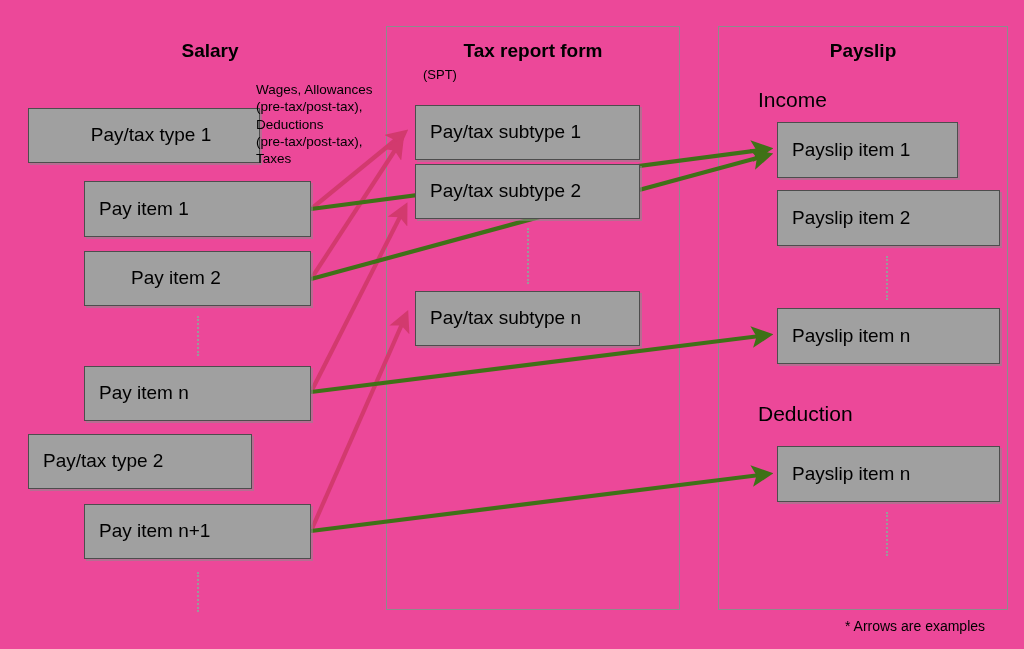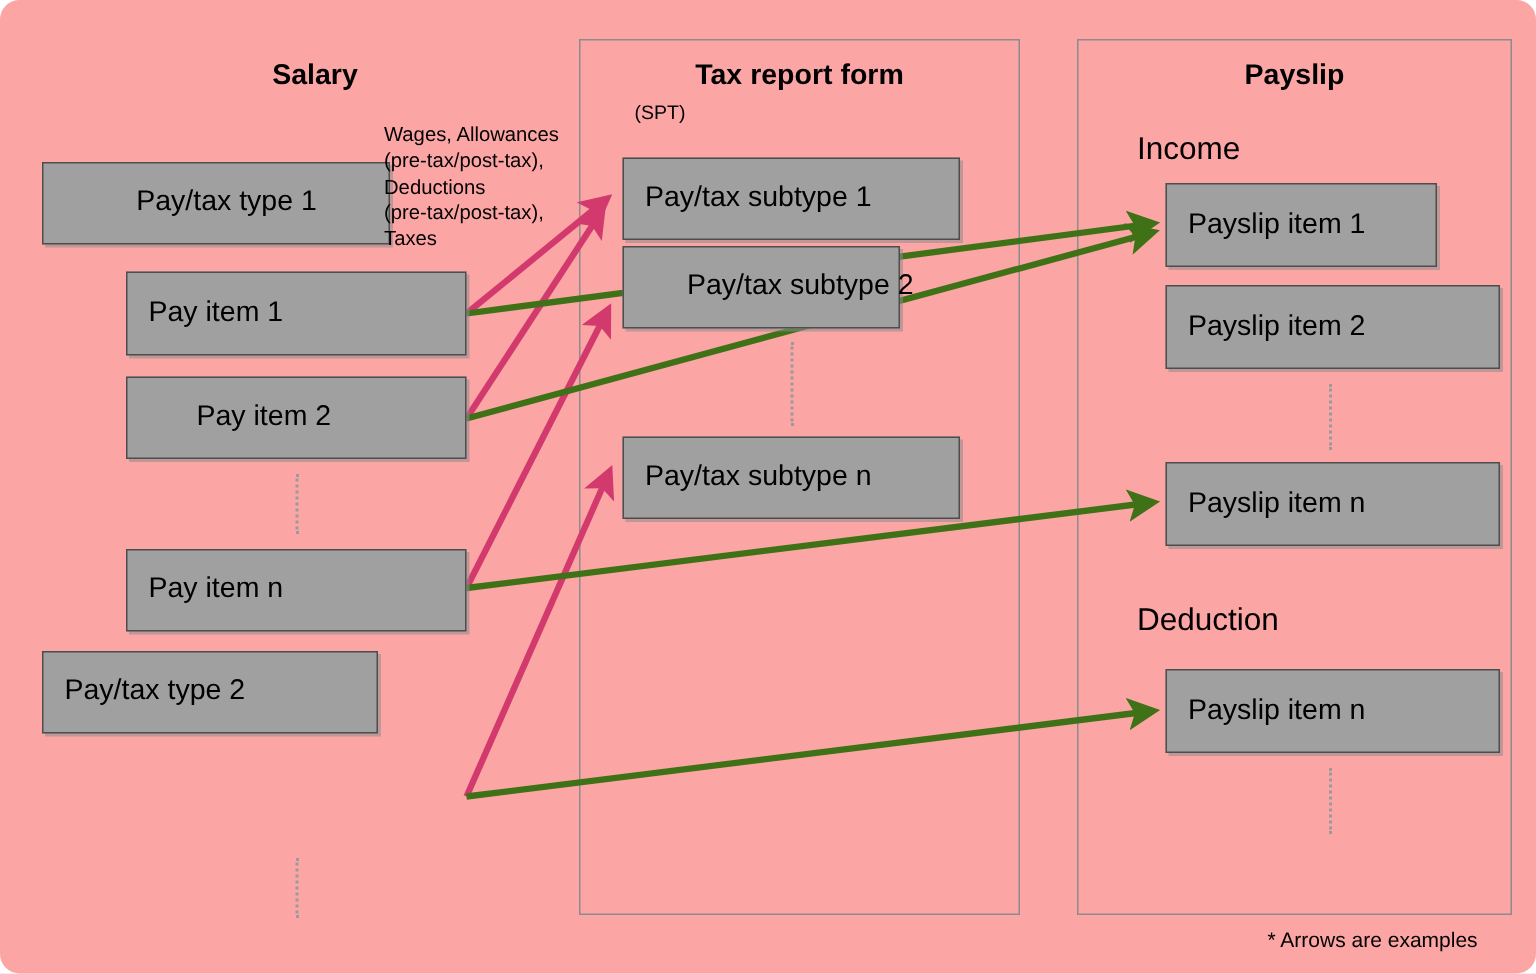--- a/index.html
+++ b/index.html
@@ -10,22 +10,21 @@
   body {
     width: 1024px;
     height: 649px;
     font-family: "Liberation Sans", sans-serif;
     overflow: hidden;
   }
   #diagram-root {
     position: relative;
     width: 1024px;
     height: 649px;
-    background: #fca5a5;
-    border-radius: 13px;
+    background: #ec4899;
   }
   svg.layer {
     position: absolute;
     left: 0;
     top: 0;
     width: 1024px;
     height: 649px;
   }
   .panel {
     position: absolute;
@@ -157,34 +156,37 @@
   <div class="ellipsis-v" style="left:197px; top:316px; height:40px;"></div>
 
   <div class="node-box" style="left:84px; top:366px; width:227px; height:55px;">
     <span class="node-label">Pay item n</span>
   </div>
 
   <div class="node-box" style="left:28px; top:434px; width:224px; height:55px;">
     <span class="node-label">Pay/tax type 2</span>
   </div>
 
+  <div class="node-box" style="left:84px; top:504px; width:227px; height:55px;">
+    <span class="node-label">Pay item n+1</span>
+  </div>
 
   <div class="ellipsis-v" style="left:197px; top:572px; height:40px;"></div>
 
   <div class="annot" style="left:256px; top:81px; width:150px;">Wages, Allowances
 (pre-tax/post-tax),
 Deductions
 (pre-tax/post-tax),
 Taxes</div>
 
   <div class="node-box" style="left:415px; top:105px; width:225px; height:55px;">
     <span class="node-label">Pay/tax subtype 1</span>
   </div>
 
-  <div class="node-box" style="left:415px; top:164px; width:185px; height:55px;padding-left:28px;">
+  <div class="node-box" style="left:415px; top:164px; width:225px; height:55px;">
     <span class="node-label">Pay/tax subtype 2</span>
   </div>
 
   <div class="ellipsis-v" style="left:527px; top:228px; height:56px;"></div>
 
   <div class="node-box" style="left:415px; top:291px; width:225px; height:55px;">
     <span class="node-label">Pay/tax subtype n</span>
   </div>
 
   <div class="group-label" style="left:758px; top:88px;">Income</div>

